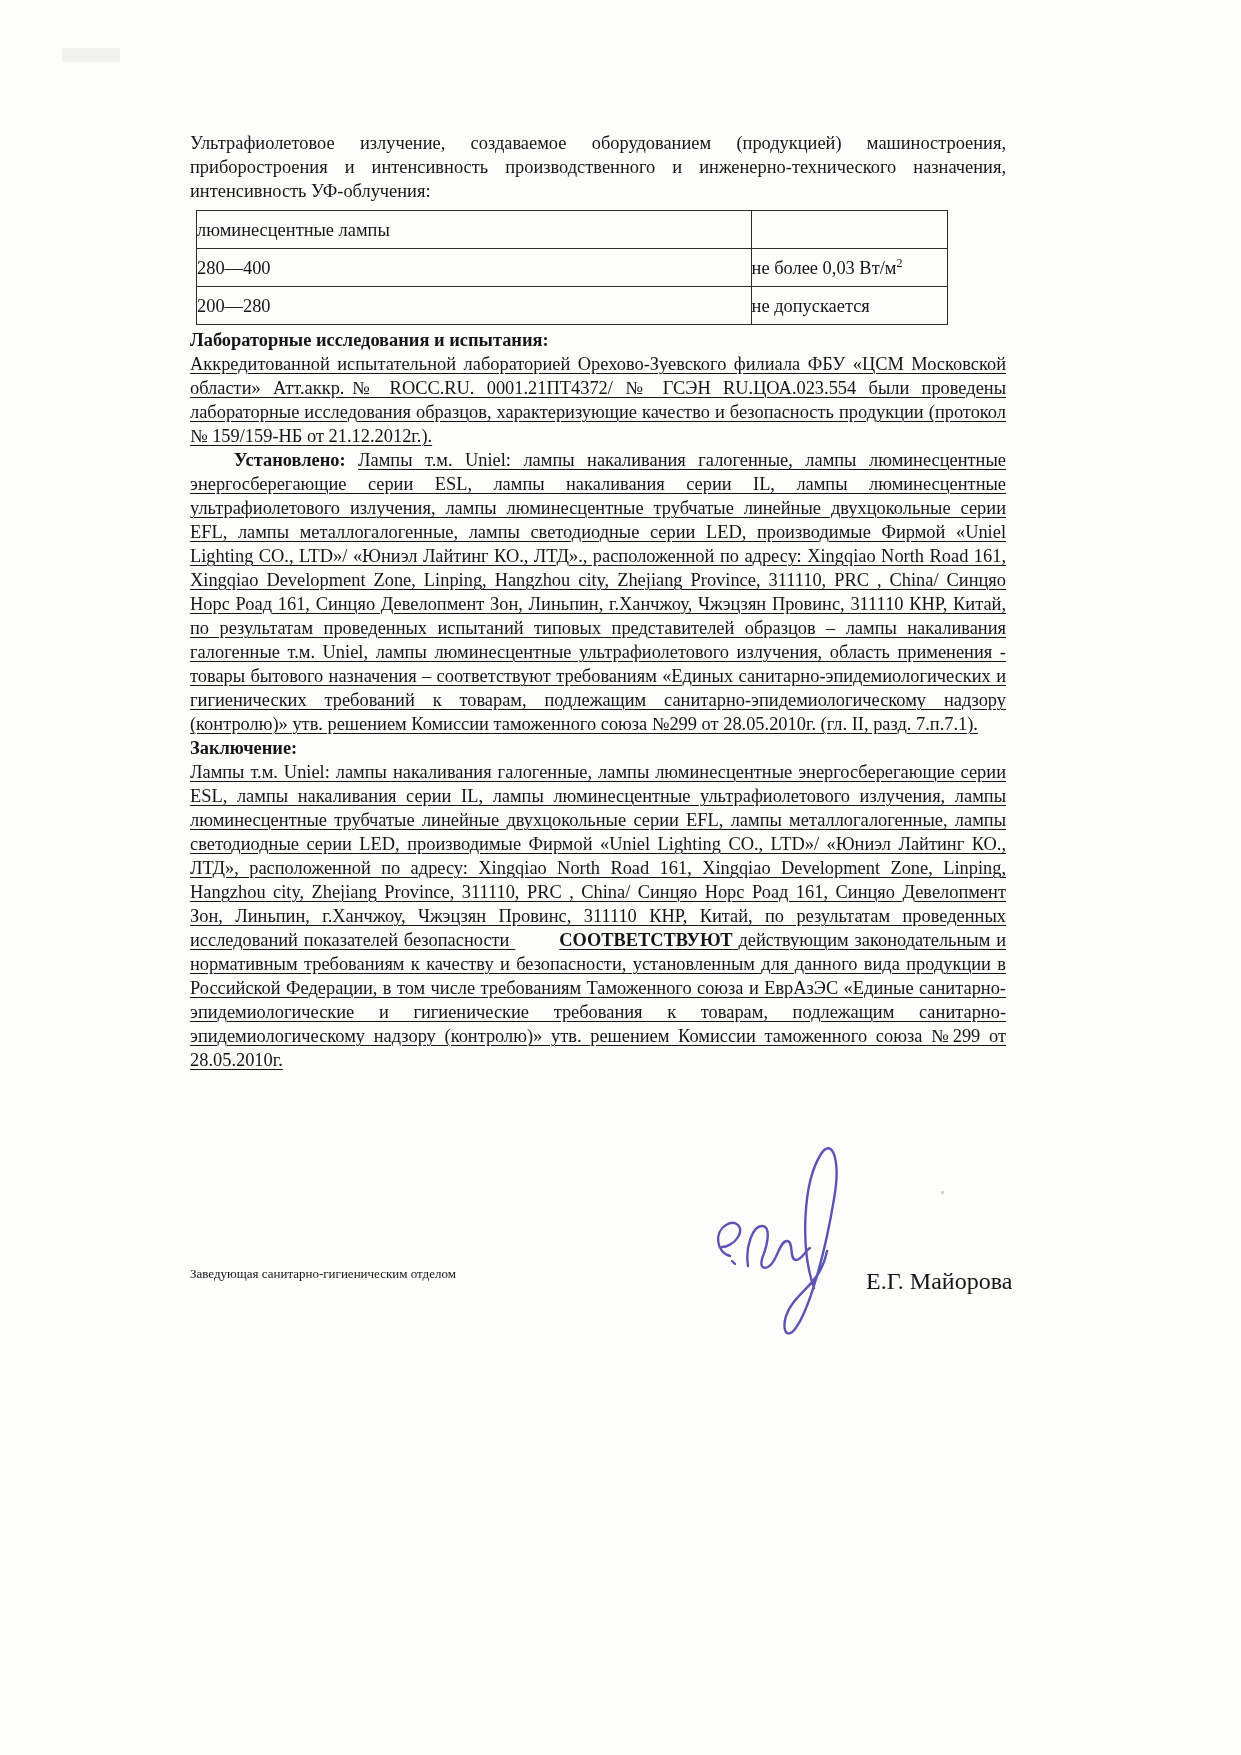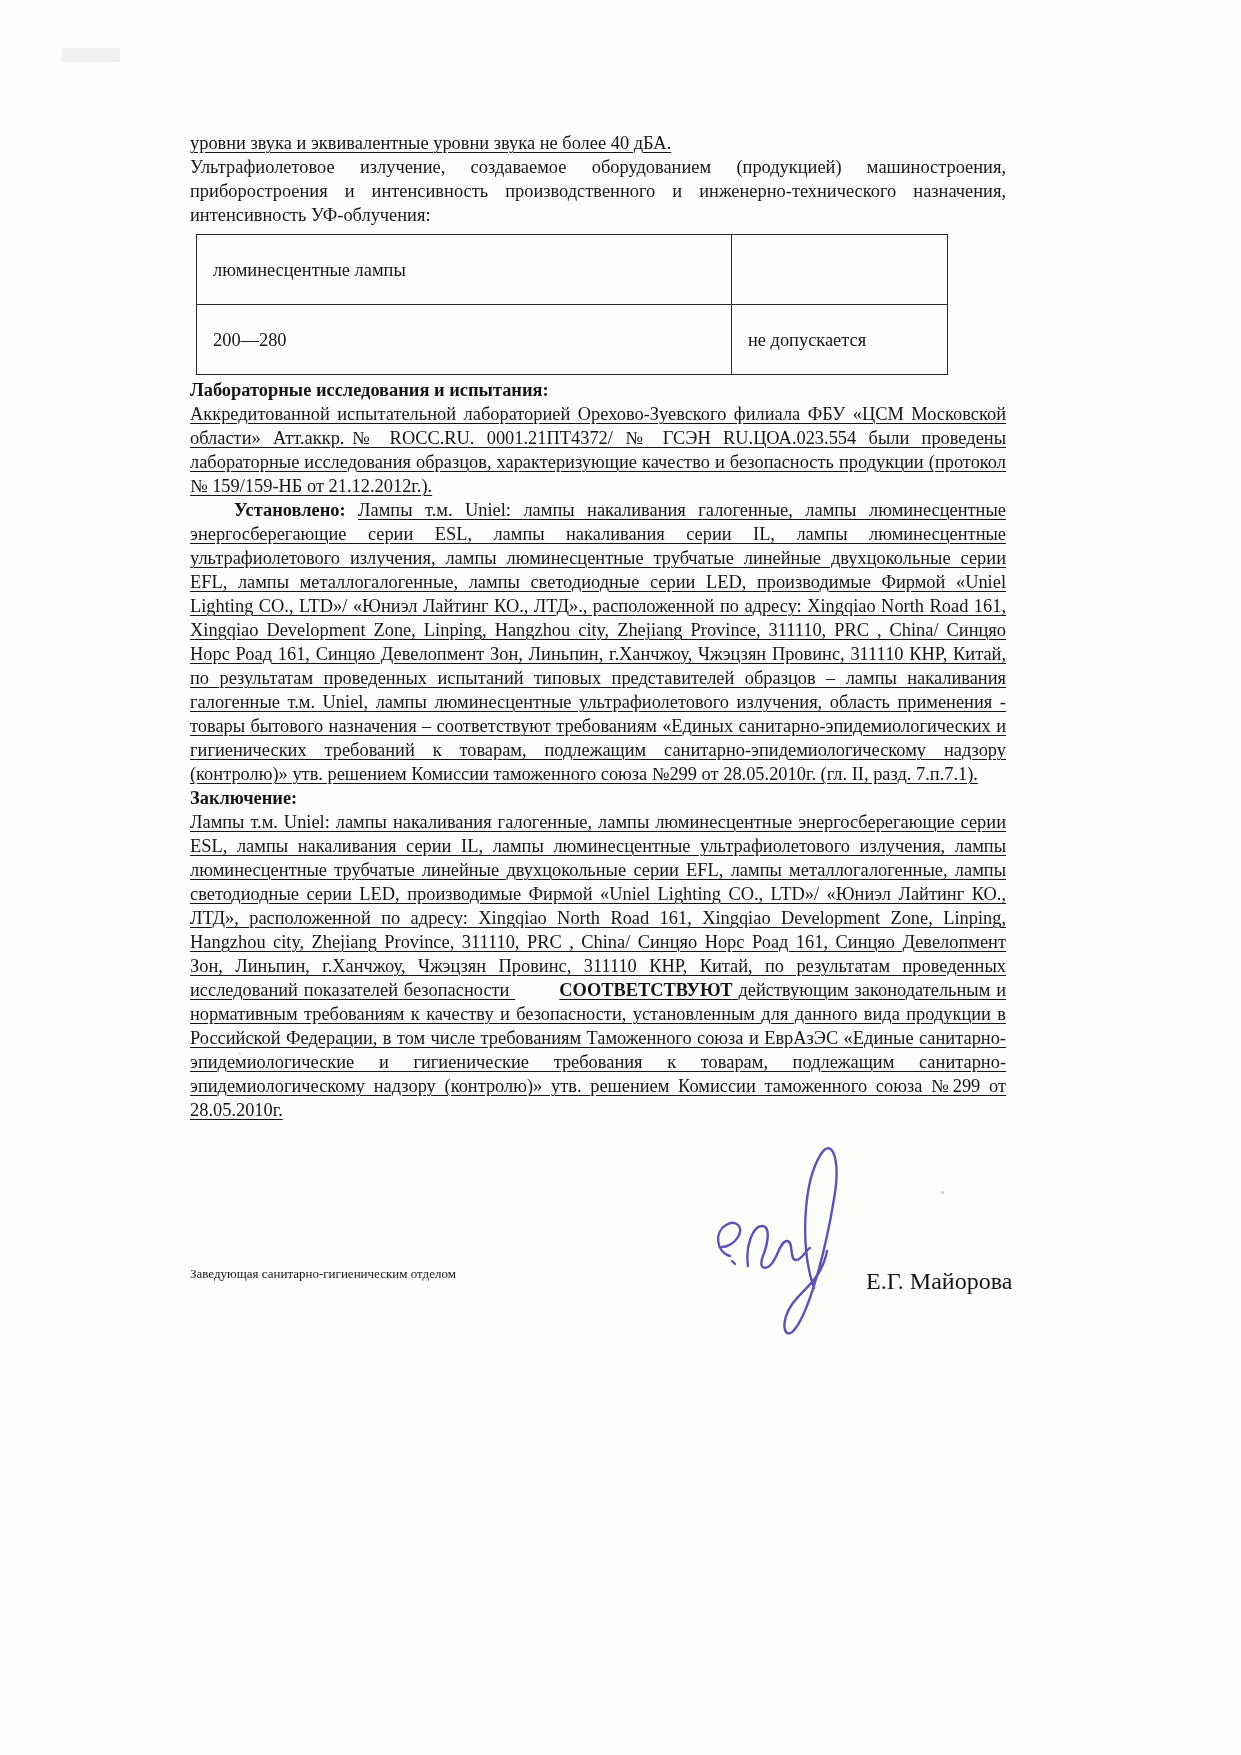--- a/index.html
+++ b/index.html
@@ -28,21 +28,21 @@
   table.uv{
     border-collapse:collapse;
     width:752px;
     margin:7px 0 3px 6px;
     font-size:18.4px;
   }
   table.uv td{
     border:1.6px solid #2b2b2b;
     height:37px;
     vertical-align:middle;
-    padding:16px;
+    padding:0;
   }
   td.c1{width:556px;}
   td.c2{width:196px;padding-left:20px;}
   .pad-s{padding-left:28px;}
   .pad-l{padding-left:62px;}
   sup{font-size:12px;vertical-align:super;line-height:0;}
   .sig-title{position:absolute;left:190px;top:1266px;font-size:13px;}
   .sig-name{position:absolute;left:866px;top:1268px;font-size:24px;}
   .sig-ink{position:absolute;left:702px;top:1138px;}
 </style>
@@ -50,29 +50,32 @@
 <body>
 
 <div class="page">
 
   <div class="scan-artifact"></div>
   <div class="speck" style="left:941px;top:1191px;"></div>
   <div class="speck" style="left:238px;top:1052px;opacity:.5;"></div>
 
   <div class="content">
 
-    <p class="u">уровни звука и эквивалентные уровни звука не более 40 дБА.</p>
 
     <p>Ультрафиолетовое излучение, создаваемое оборудованием (продукцией) машиностроения, приборостроения и интенсивность производственного и инженерно-технического назначения, интенсивность УФ-облучения:</p>
 
     <table class="uv">
       <tbody>
           <tr>
         <td class="c1 pad-s">люминесцентные лампы</td>
         <td class="c2"><span></span></td>
+      </tr>
+      <tr>
+        <td class="c1 pad-l">280—400</td>
+        <td class="c2"><span>не более 0,03 Вт/м</span><sup>2</sup></td>
       </tr>
       <tr>
         <td class="c1 pad-l">200—280</td>
         <td class="c2"><span>не допускается</span></td>
       </tr>
     </tbody>
       </table>
 
     <p class="heading">Лабораторные исследования и испытания:</p>
 

